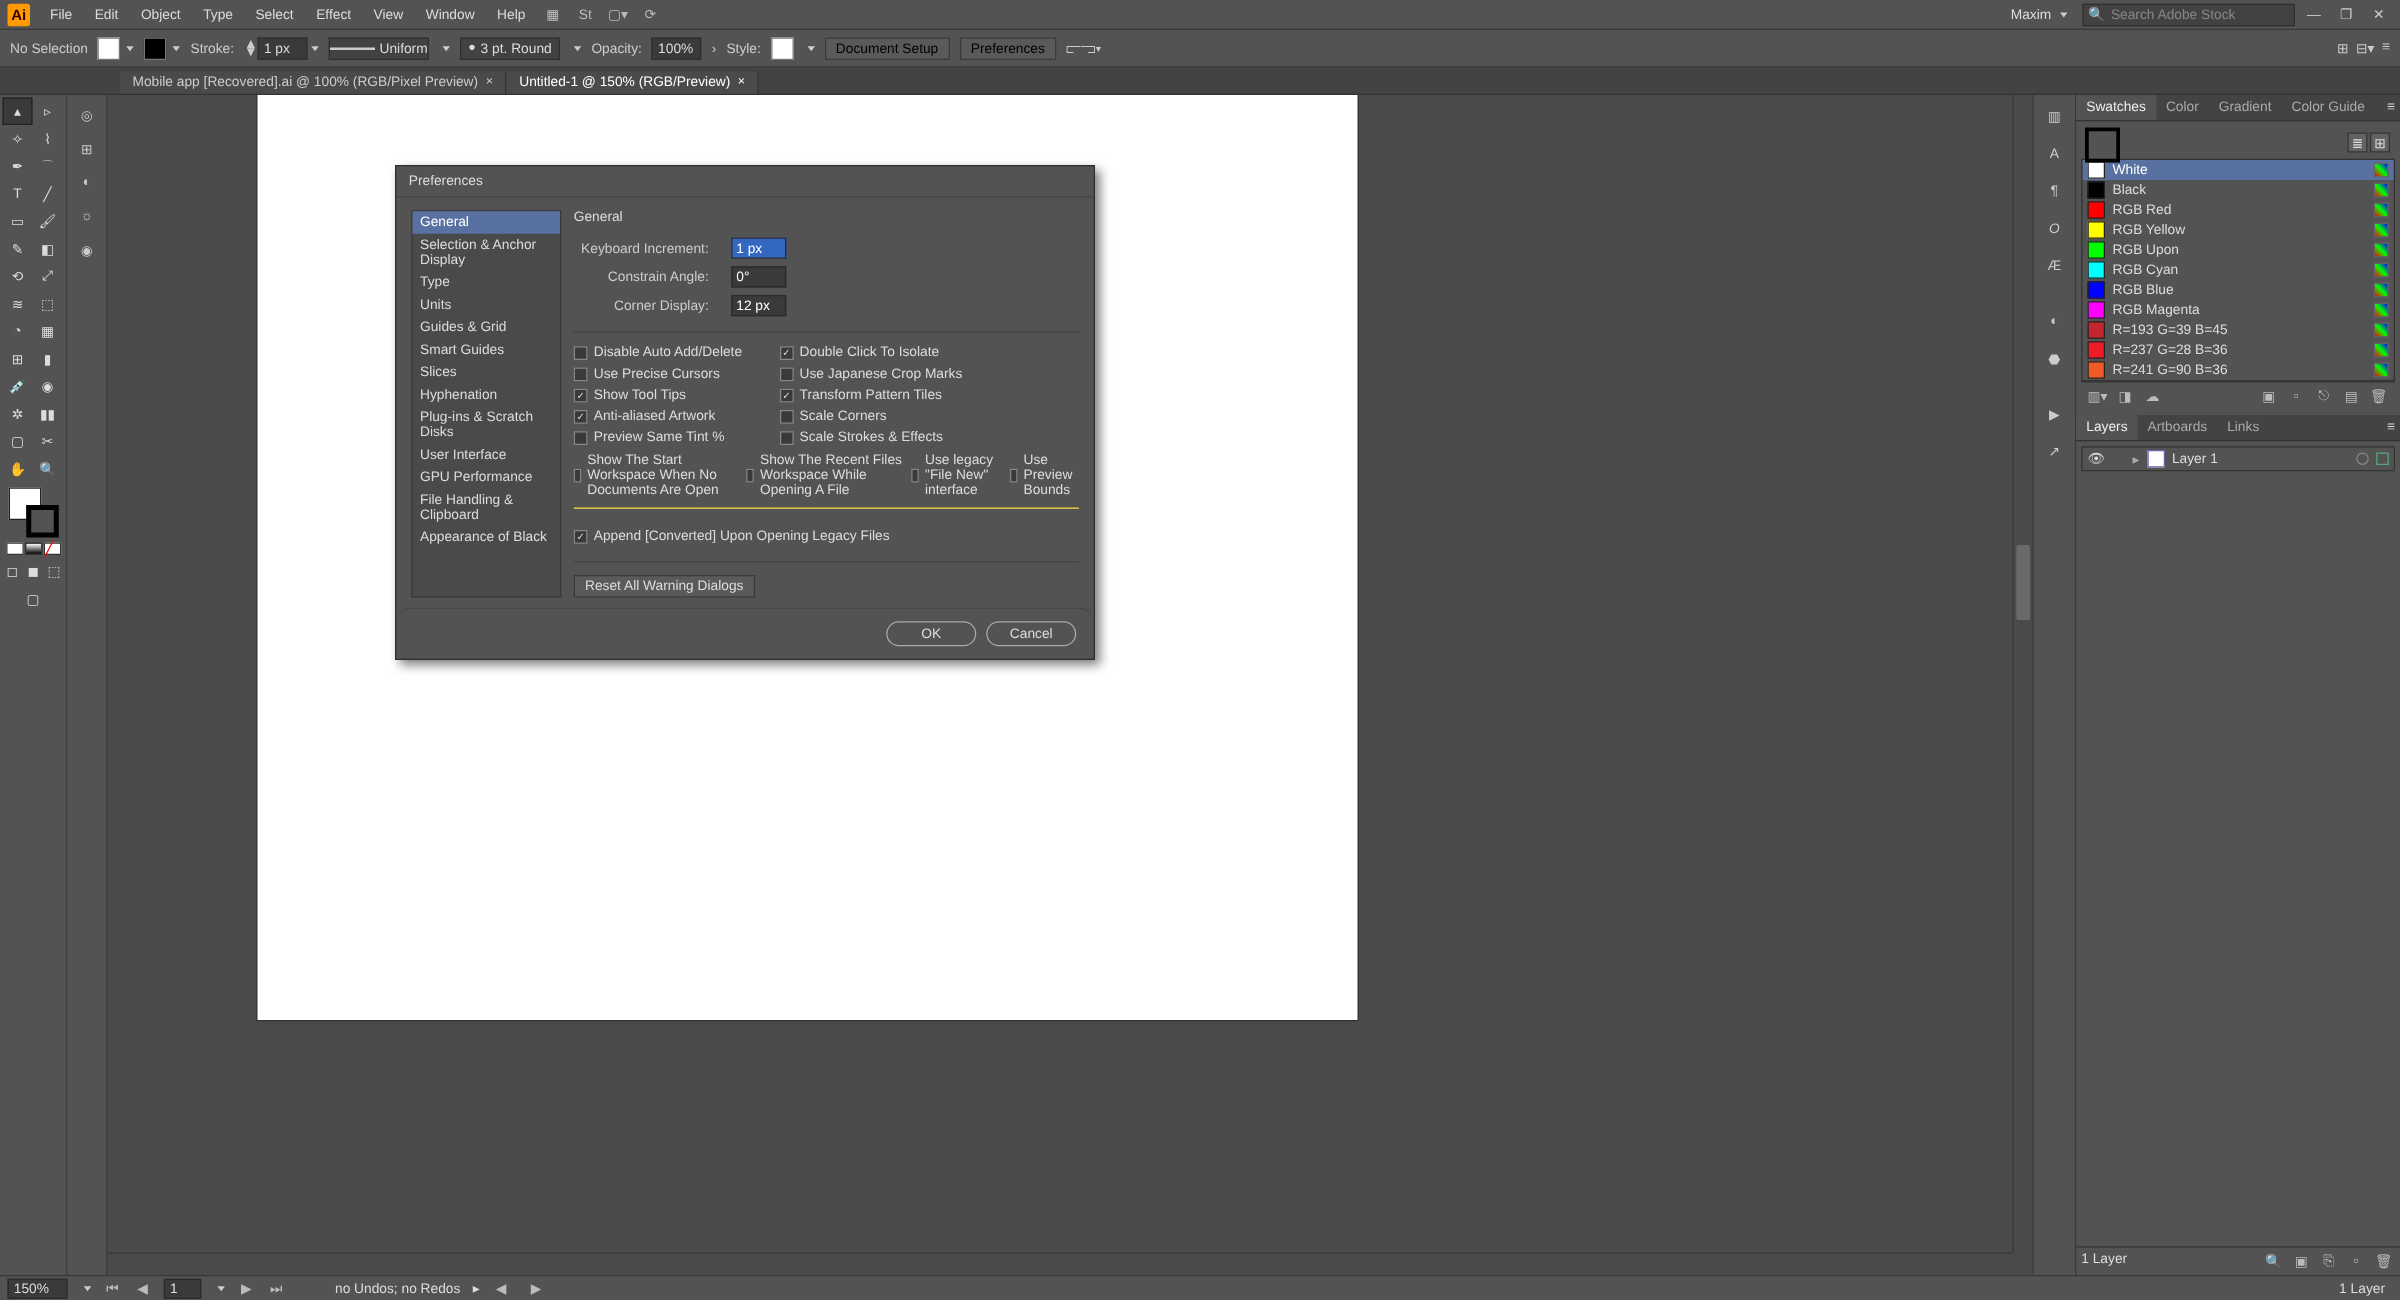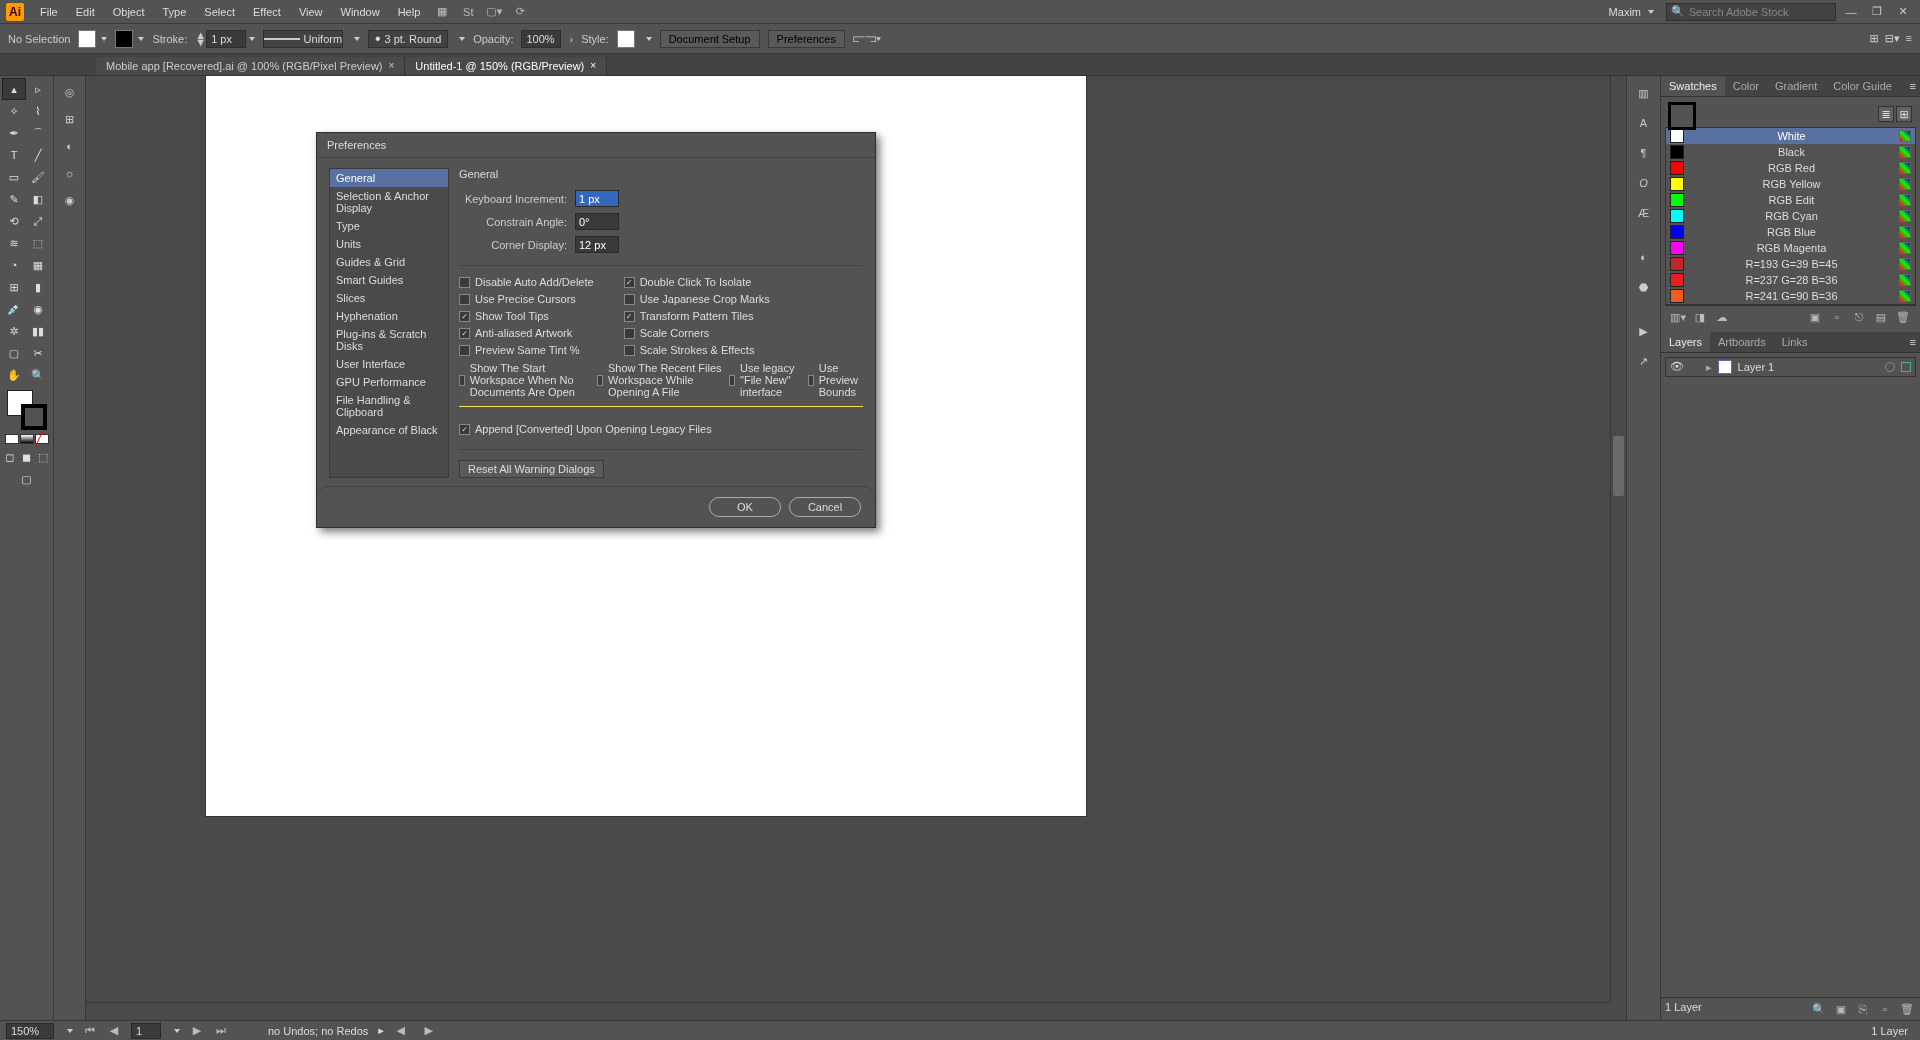--- a/index.html
+++ b/index.html
@@ -43,21 +43,21 @@
 .mini-row { display:flex; justify-content:center; gap:1px; margin-top:2px; }
 .mini-sw { width:14px; height:10px; border:1px solid #333; }
 
 .tool-extra { width:32px; background:#535353; border-right:1px solid #383838; padding-top:2px; }
 .tool-extra .ticon { width:28px; height:26px; display:flex; align-items:center; justify-content:center; cursor:pointer; color:#ccc; margin:1px auto; }
 
 .canvas-area { flex:1; background:#4a4a4a; position:relative; overflow:hidden; }
 .artboard { position:absolute; top:0; left:120px; width:880px; height:740px; background:#fff; box-shadow:0 0 0 1px #333; }
 
 
-.right-dock { width:260px; background:#535353; border-left:1px solid #383838; display:flex; flex-direction:column;text-align:center; }
+.right-dock { width:260px; background:#535353; border-left:1px solid #383838; display:flex; flex-direction:column; }
 .right-iconstrip { width:34px; background:#535353; border-left:1px solid #383838; display:flex; flex-direction:column; align-items:center; padding-top:4px; gap:4px; }
 .right-iconstrip .ricon { width:26px; height:26px; display:flex; align-items:center; justify-content:center; cursor:pointer; color:#ccc; }
 .panel-tabs { display:flex; background:#434343; border-bottom:1px solid #333; }
 .panel-tab { padding:4px 8px; color:#aaa; cursor:pointer; }
 .panel-tab.active { background:#535353; color:#eee; }
 .panel-body { padding:4px; }
 .swatch-header { display:flex; align-items:center; gap:4px; padding:2px 4px; }
 .swatch-big { width:22px; height:22px; background:#fff; border:1px solid #222; position:relative; }
 .swatch-big::after { content:''; position:absolute; right:-6px; bottom:-6px; width:22px; height:22px; border:3px solid #000; background:#535353; }
 .view-toggle { margin-left:auto; display:flex; gap:2px; }
@@ -82,21 +82,21 @@
 .nav-btn { width:14px; height:14px; display:flex; align-items:center; justify-content:center; cursor:pointer; color:#bbb; }
 .status-right { margin-left:auto; padding-right:6px; }
 .dialog { position:absolute; top:132px; left:316px; width:560px; background:#535353; border:1px solid #2e2e2e; box-shadow:4px 4px 8px rgba(0,0,0,.5); }
 .dlg-title { padding:6px 10px; color:#ddd; border-bottom:1px solid #444; }
 .dlg-body { display:flex; padding:10px 12px 8px; gap:10px; }
 .dlg-side { width:120px; background:#4a4a4a; border:1px solid #3a3a3a; }
 .dlg-side-item { padding:3px 6px; cursor:pointer; color:#ddd; }
 .dlg-side-item.selected { background:#5871a0; color:#fff; }
 .dlg-main { flex:1; }
 .dlg-section-title { color:#ddd; margin-bottom:10px; }
-.dlg-field { display:flex; align-items:center; gap:8px; margin-bottom:6px; }
+.dlg-field { display:flex; align-items:center; gap:18px; margin-bottom:6px; }
 .dlg-field label { width:108px; text-align:right; color:#ccc; }
 .dlg-field input { background:#3a3a3a; border:1px solid #2a2a2a; color:#fff; padding:1px 3px; height:17px; width:44px; }
 .dlg-field input.hl { background:#3468c0; }
 .dlg-checks { display:flex; gap:30px; margin-top:12px; border-top:1px solid #444; padding-top:10px; }
 .check-col { display:flex; flex-direction:column; gap:5px; }
 .chk { display:flex; align-items:center; gap:5px; cursor:pointer; color:#ddd; }
 .chk-box { width:11px; height:11px; border:1px solid #888; background:#3a3a3a; display:flex; align-items:center; justify-content:center; font-size:8px; color:#ddd; }
 .chk-box.checked::after { content:'✓'; }
 .dlg-wide-checks { margin-top:6px; display:flex; flex-direction:row; gap:5px; }
 .dlg-reset { margin-top:14px; border-top:1px solid #444; padding-top:10px; display:flex; }
@@ -343,21 +343,21 @@
             <span class="sw-name">RGB Red</span>
             <span class="sw-type" style="background: linear-gradient(45deg, rgb(255, 0, 0), rgb(0, 255, 0), rgb(0, 0, 255));"></span>
           </div>
           <div class="sw-row">
             <span class="sw-chip" style="background: rgb(255, 255, 0);"></span>
             <span class="sw-name">RGB Yellow</span>
             <span class="sw-type" style="background: linear-gradient(45deg, rgb(255, 0, 0), rgb(0, 255, 0), rgb(0, 0, 255));"></span>
           </div>
           <div class="sw-row">
             <span class="sw-chip" style="background: rgb(0, 255, 0);"></span>
-            <span class="sw-name">RGB Edit</span>
+            <span class="sw-name">RGB Upon</span>
             <span class="sw-type" style="background: linear-gradient(45deg, rgb(255, 0, 0), rgb(0, 255, 0), rgb(0, 0, 255));"></span>
           </div>
           <div class="sw-row">
             <span class="sw-chip" style="background: rgb(0, 255, 255);"></span>
             <span class="sw-name">RGB Cyan</span>
             <span class="sw-type" style="background: linear-gradient(45deg, rgb(255, 0, 0), rgb(0, 255, 0), rgb(0, 0, 255));"></span>
           </div>
           <div class="sw-row">
             <span class="sw-chip" style="background: rgb(0, 0, 255);"></span>
             <span class="sw-name">RGB Blue</span>

